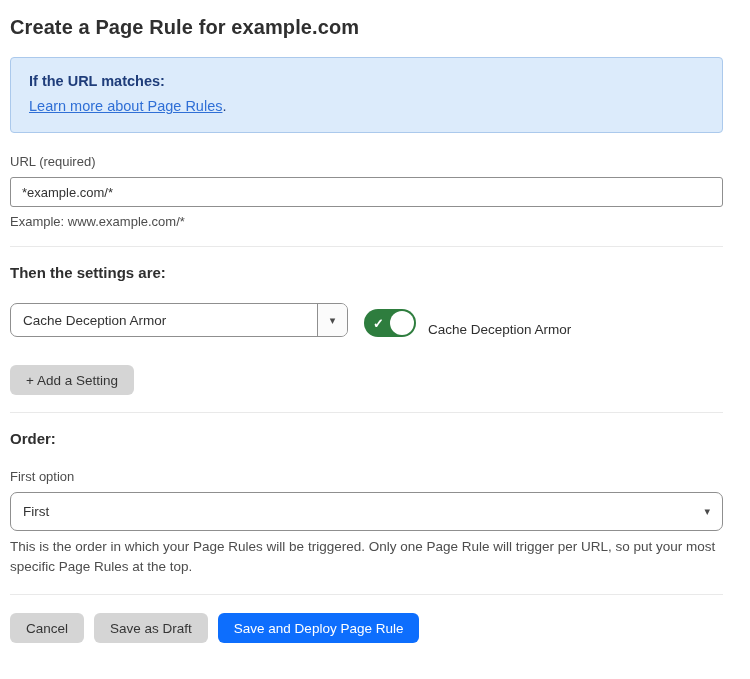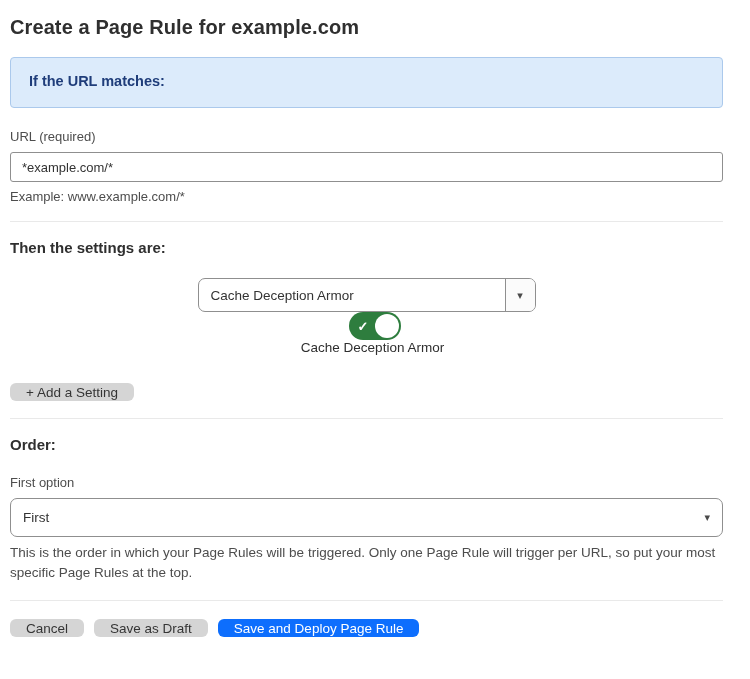--- a/index.html
+++ b/index.html
@@ -74,22 +74,21 @@
 
   h2.section-heading {
     font-size: 15px;
     font-weight: 700;
     color: #2f2f2f;
     margin: 4px 0 22px 0;
   }
 
   .setting-row {
     display: flex;
-    align-items: center;
-    flex-direction: column;
+    align-items: flex-end;
   }
 
   .select-box {
     display: flex;
     align-items: center;
     border: 1px solid #8f8f8f;
     border-radius: 7px;
     background: #fff;
     height: 34px;
     cursor: pointer;
@@ -149,21 +148,21 @@
     background: #fff;
     border-radius: 50%;
   }
   .toggle-label {
     font-size: 13.5px;
     color: #2f2f2f;
     margin-left: 12px;
   }
 
   .btn {
-    height: 18px;
+    height: 30px;
     border: none;
     border-radius: 6px;
     font-size: 13.5px;
     padding: 0 16px;
     font-family: inherit;
     cursor: pointer;
     white-space: nowrap;
   }
   .btn.gray { background: var(--secondary-button, #d5d5d5); color: #353535; }
   .btn.primary { background: var(--primary-button, #0d6efd); color: #ffffff; }
@@ -186,20 +185,21 @@
 </style>
 </head>
 <body>
 
 <div class="page">
 
   <h1 class="page-title">Create a Page Rule for example.com</h1>
 
   <div class="info-box">
     <p class="info-heading">If the URL matches:</p>
+    <p class="info-link-line"><a class="info-link">Learn more about Page Rules</a><span>.</span></p>
   </div>
 
   <label class="field-label">URL (required)</label>
   <input class="text-input" type="text" value="*example.com/*" style="">
   <p class="hint">Example: www.example.com/*</p>
 
   <hr class="divider">
 
   <h2 class="section-heading">Then the settings are:</h2>
 

